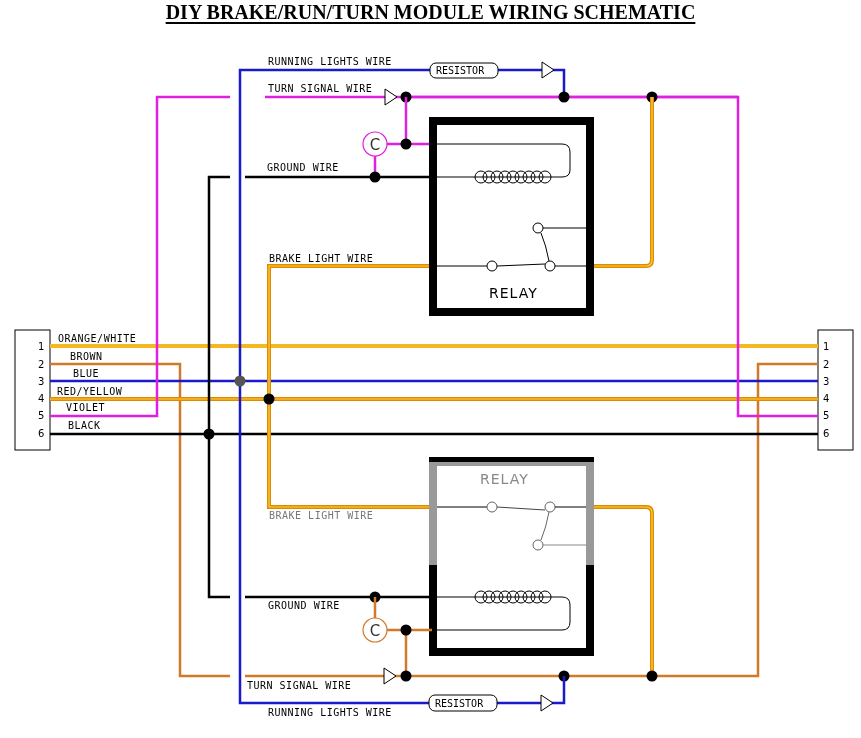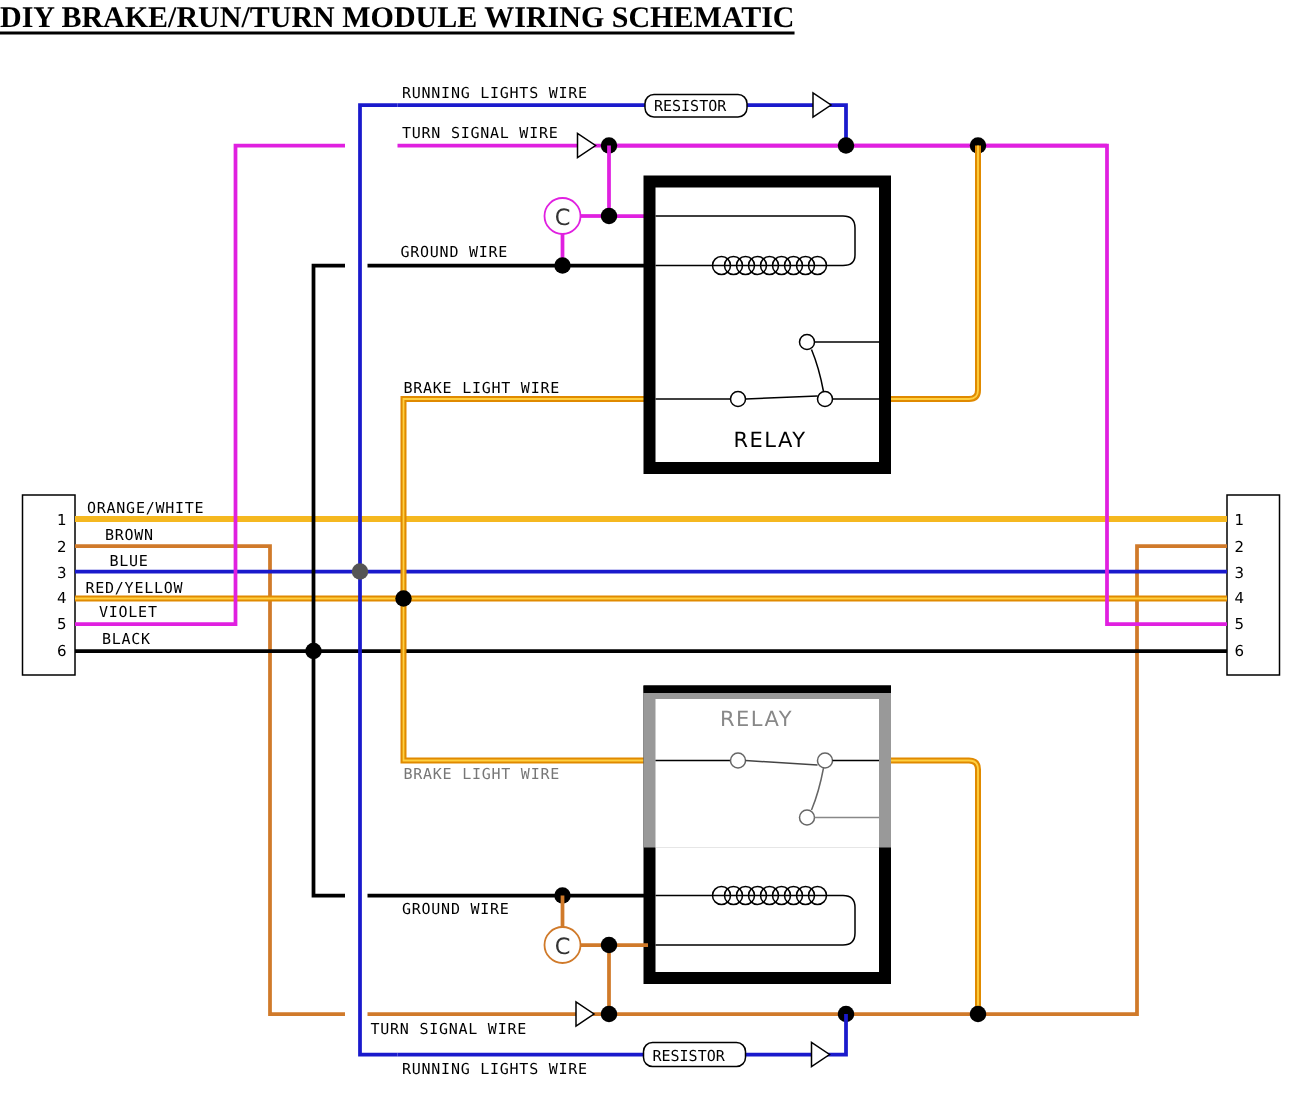--- a/index.html
+++ b/index.html
@@ -1,18 +1,18 @@
 <!DOCTYPE html>
 <html><head>
 <meta charset="utf-8">
 <style>
   html, body { margin: 0; padding: 0; background: #ffffff; }
   body { width: 861px; height: 738px; position: relative; overflow: hidden; }
   .title {
-    position: absolute; left: 0; top: 0; width: 861px; text-align: left;
+    position: absolute; left: 0; top: 0; width: 861px; text-align: center;
     font-family: "Liberation Serif", "DejaVu Serif", serif; font-weight: bold;
     font-size: 20px; line-height: 24px; color: #000;
   }
   .title span { text-decoration: underline; text-underline-offset: 3px; }
   svg { position: absolute; left: 0; top: 0; }
   .lbl { font-family: "DejaVu Sans Mono", "Liberation Mono", monospace; font-size: 10px; fill: #000; letter-spacing: 0.5px; }
   .lbl-gray { fill: #777; }
   .relay-lbl { font-family: "DejaVu Sans", sans-serif; font-size: 14px; letter-spacing: 1px; }
   .pin { font-family: "DejaVu Sans", sans-serif; font-size: 10px; fill: #000; }
   .res-lbl { font-family: "DejaVu Sans Mono", monospace; font-size: 10px; fill: #000; }

